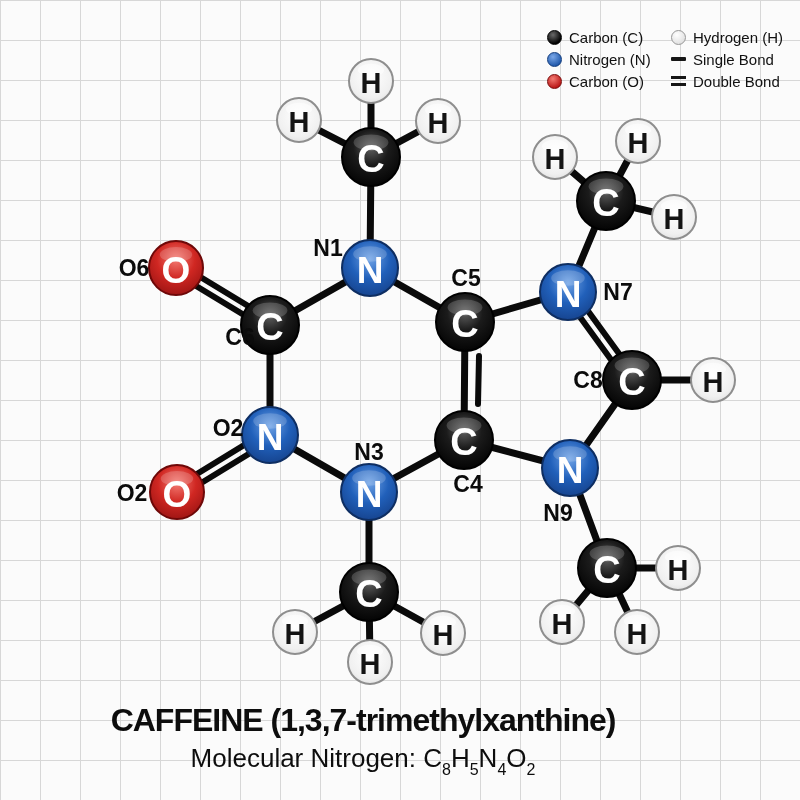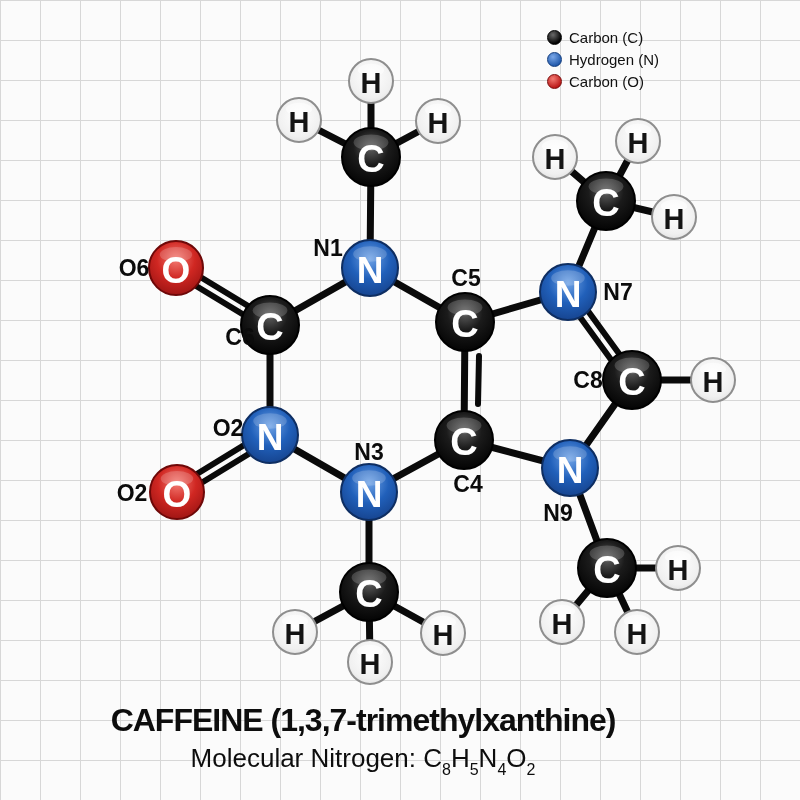--- a/index.html
+++ b/index.html
@@ -262,27 +262,47 @@
       <div class="legend-row">
         <span class="swatch">
             <span class="dot dot-c"></span>
           </span>
         <span class="legend-label">Carbon (C)</span>
       </div>
       <div class="legend-row">
         <span class="swatch">
             <span class="dot dot-n"></span>
           </span>
-        <span class="legend-label">Hydrogen (N)</span>
+        <span class="legend-label">Nitrogen (N)</span>
       </div>
       <div class="legend-row">
         <span class="swatch">
             <span class="dot dot-o"></span>
           </span>
         <span class="legend-label">Carbon (O)</span>
+      </div>
+    </div>
+    <div class="legend-col">
+      <div class="legend-row">
+        <span class="swatch">
+            <span class="dot dot-h"></span>
+          </span>
+        <span class="legend-label">Hydrogen (H)</span>
+      </div>
+      <div class="legend-row">
+        <span class="swatch">
+            <span class="icon-single"></span>
+          </span>
+        <span class="legend-label">Single Bond</span>
+      </div>
+      <div class="legend-row">
+        <span class="swatch">
+            <span class="icon-double"></span>
+          </span>
+        <span class="legend-label">Double Bond</span>
       </div>
     </div>
   </div>
 
   <div class="titles">
     <div class="t1">CAFFEINE (1,3,7-trimethylxanthine)</div>
     <div class="t2"><span>Molecular Nitrogen: </span><span>C</span><sub>8</sub><span>H</span><sub>5</sub><span>N</span><sub>4</sub><span>O</span><sub>2</sub></div>
   </div>
 
 </div>

